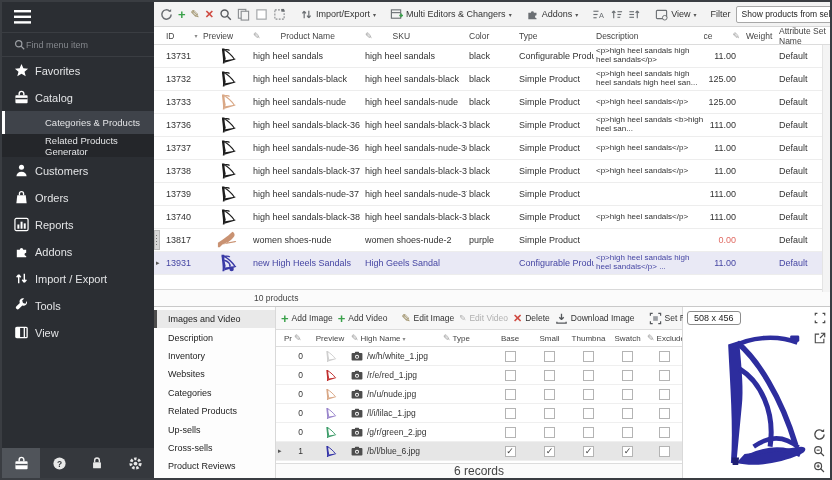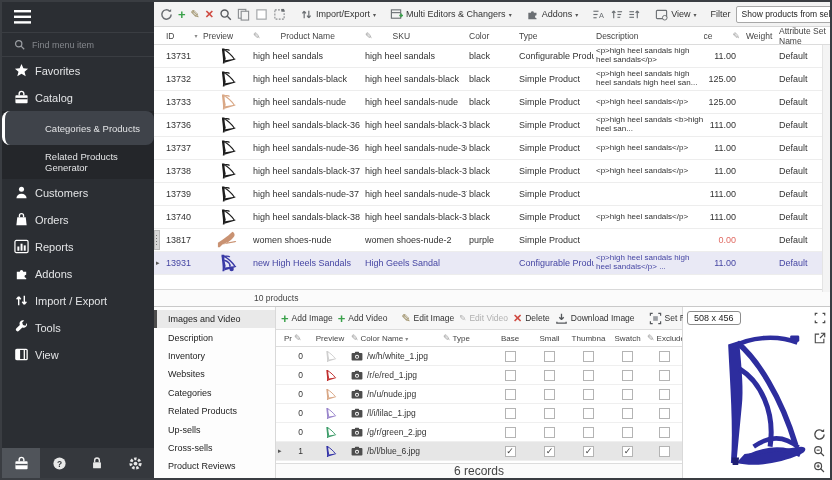--- a/index.html
+++ b/index.html
@@ -3,27 +3,27 @@
 <meta charset="utf-8">
 <style>
   * { margin:0; padding:0; box-sizing:border-box; }
   html,body { background:#cfd2d6; }
   .app { width:832px; height:480px; display:flex; font-family:"Liberation Sans",sans-serif; border:2px solid #3a3d42; background:#fff; overflow:hidden; position:relative; }
   svg { display:block; }
 
   
   .sidebar { width:152px; background:#2b2e33; color:#e3e4e6; display:flex; flex-direction:column; flex-shrink:0; }
   .burger { height:30px; display:flex; align-items:center; padding-left:12px; color:#fff; }
-  .sb-search { height:25px; border-top:1px solid #3a3d42; border-bottom:1px solid #3a3d42; display:flex; align-items:center; gap:7px; padding-left:12px; }
+  .sb-search { height:25px; border-top:1px solid #3a3d42; border-bottom:1px solid #3a3d42; display:flex; align-items:center; gap:1px; padding-left:12px; }
   .sb-search input { background:transparent; border:none; outline:none; color:#cfcfcf; font-size:9px; width:110px; font-family:"Liberation Sans",sans-serif; }
   .sb-search input::placeholder { color:#84878c; }
   .sb-item { height:27px; display:flex; align-items:center; gap:6px; padding-left:12px; font-size:11px; cursor:default; }
   .sb-item .ic { width:15px; height:15px; color:#fff; flex-shrink:0; }
   .sb-sub { background:#24262a; }
-  .sb-subitem { height:34px; display:flex; align-items:center; padding-left:40px; font-size:9.5px; border-left:3px solid transparent;border-radius:8px; }
+  .sb-subitem { height:23px; display:flex; align-items:center; padding-left:40px; font-size:9.5px; border-left:3px solid transparent; }
   .sb-subitem.active { background:#3f434a; border-left:3px solid #fff; }
   .sb-bottom { margin-top:auto; height:30px; background:#35383d; display:flex; align-items:stretch; }
   .sb-bcell { flex:1; display:flex; align-items:center; justify-content:center; color:#e8e8e8; }
   .sb-bcell.active { background:#50545a; flex:0 0 38px; }
 
   
   .main { flex:1; display:flex; flex-direction:column; background:#fff; min-width:0; }
 
   
   .toolbar { height:25px; background:#f3f3f3; border-bottom:1px solid #d6d6d6; display:flex; align-items:center; gap:5px; padding:0 6px; font-size:9px; color:#333; flex-shrink:0; white-space:nowrap; }
@@ -624,21 +624,21 @@
 
         <div class="ig ighead">
           <span class="hc"></span>
           <span class="hc">
               <span>Pr</span>
               <span class="hpencil">✎</span>
             </span>
           <span class="hc" style="justify-content:center">Preview</span>
           <span class="hc">
               <span class="hpencil">✎</span>
-              <span>Color Name</span>
+              <span>High Name</span>
               <span class="hsort">▾</span>
             </span>
           <span class="hc">
               <span class="hpencil">✎</span>
               <span>Type</span>
             </span>
           <span class="hc" style="justify-content:center">Base</span>
           <span class="hc" style="justify-content:center">Small</span>
           <span class="hc" style="justify-content:center">Thumbna</span>
           <span class="hc" style="justify-content:center">Swatch</span>

